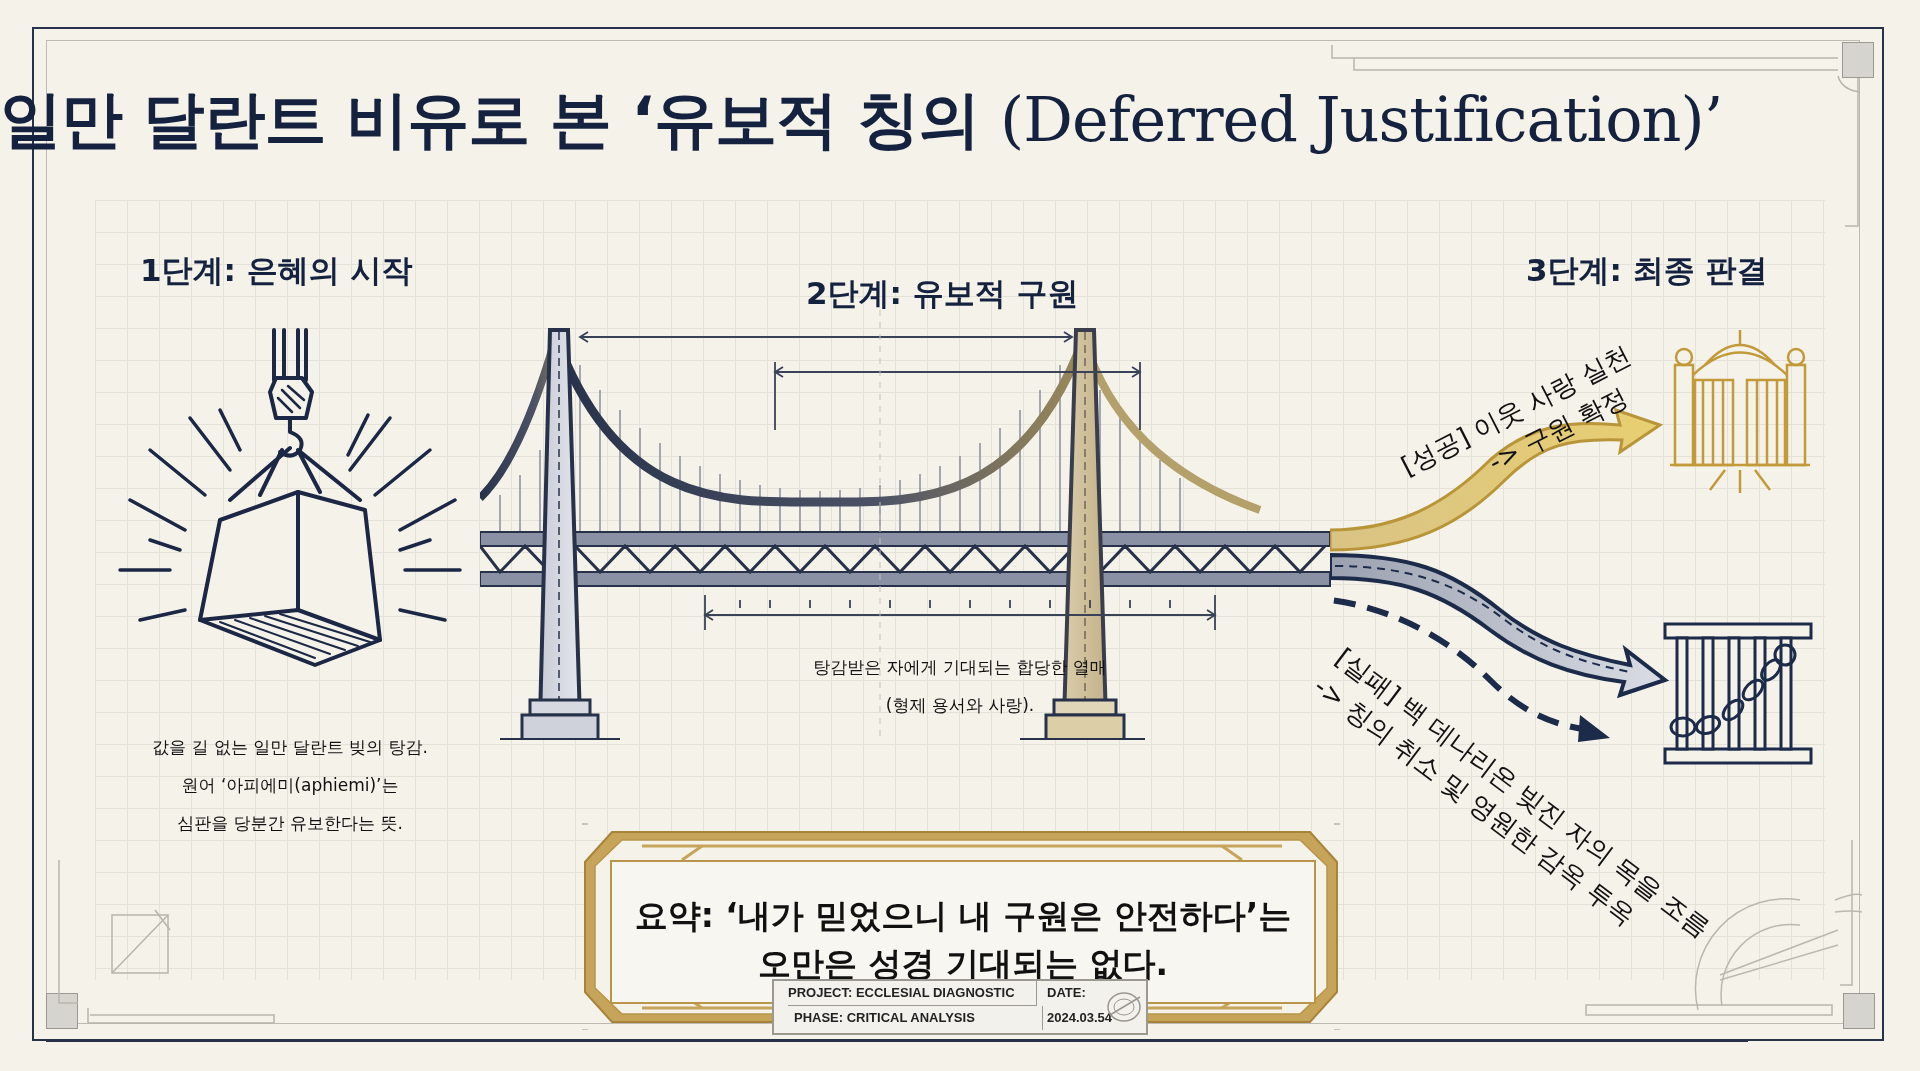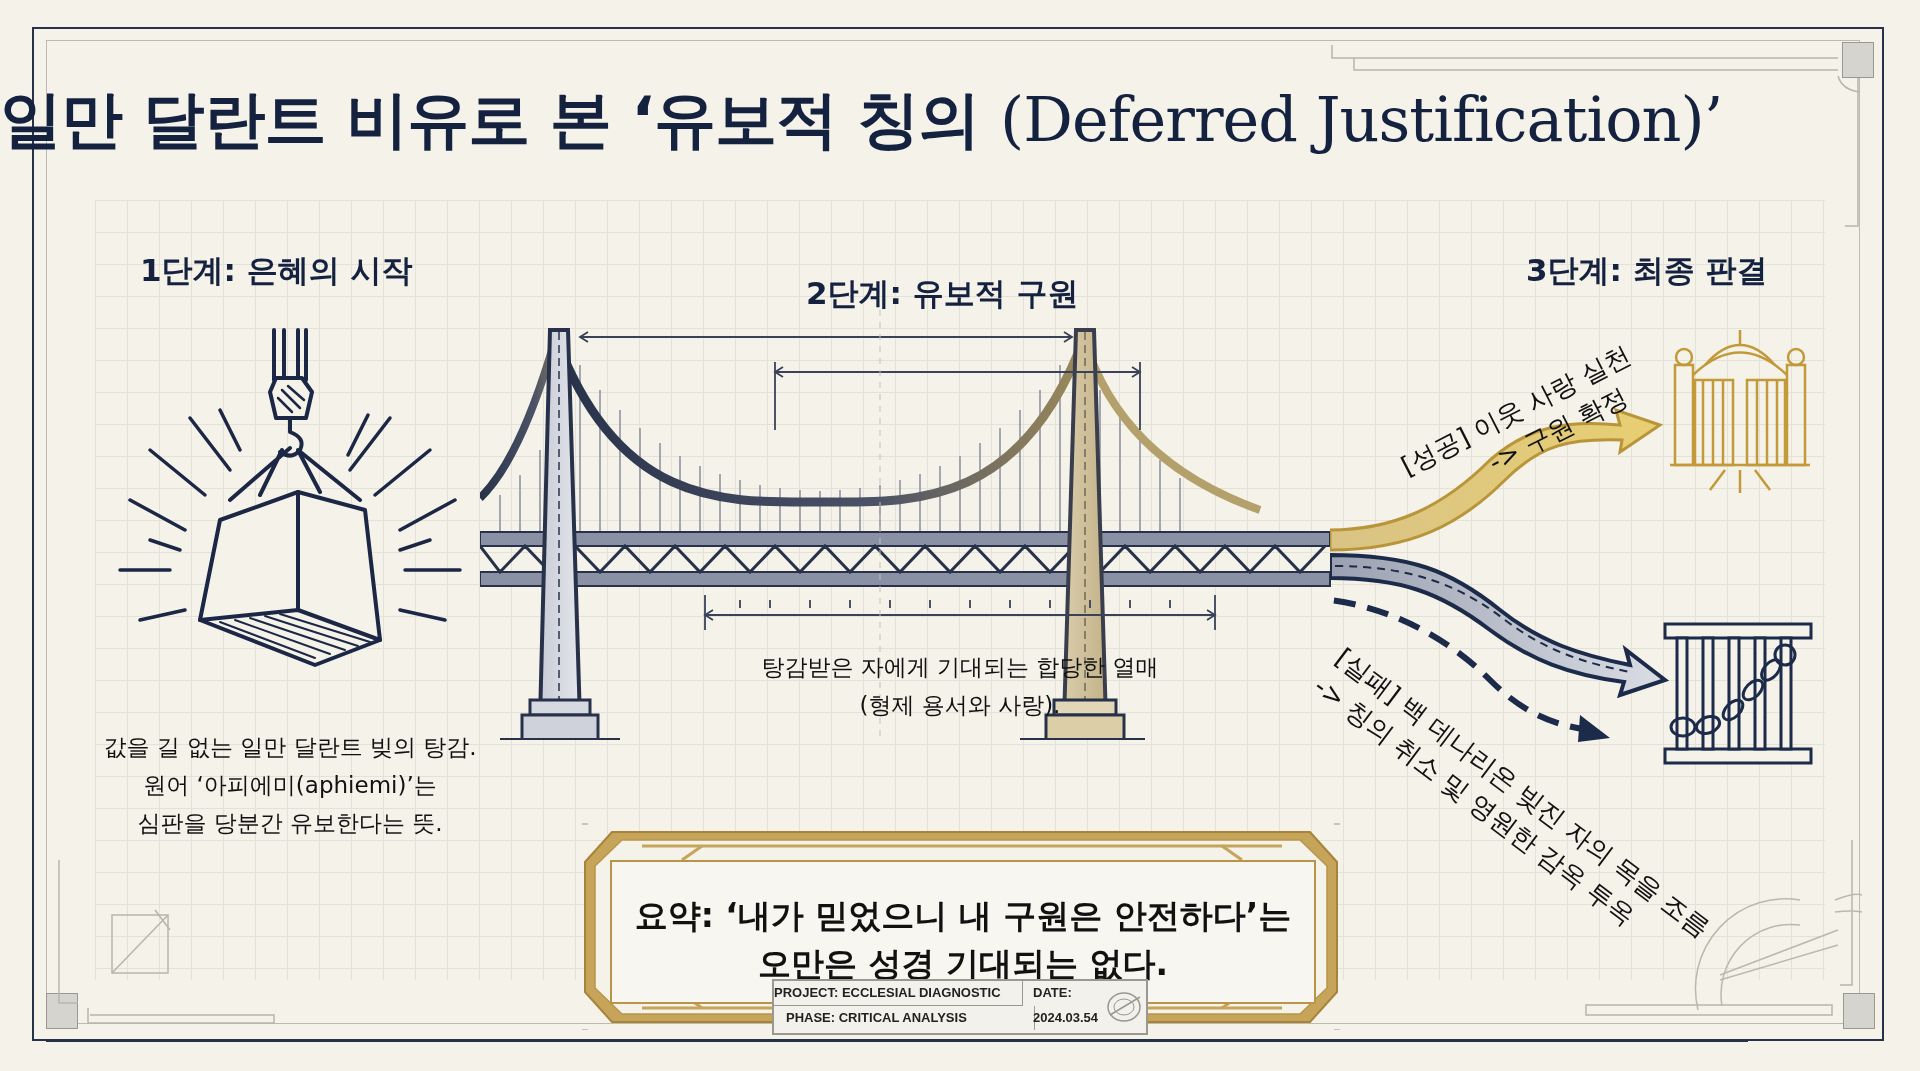--- a/index.html
+++ b/index.html
@@ -26,39 +26,39 @@
     background-size:32px 32px;
     opacity:0.9;
   }
   .corner-sq { position:absolute; width:30px; height:34px; background:#d6d4ce; border:1px solid #9a9892; }
   .title {
     position:absolute; left:0; top:78px; width:1920px; 
     font-size:62px; font-weight:bold; color:#14223f; letter-spacing:-1px;
   }
   .title .serif { font-family:"DejaVu Serif","Liberation Serif",serif; font-weight:normal; }
   .stage-title { position:absolute; font-size:31px; font-weight:bold; color:#14223f; }
-  .body-text { position:absolute; font-size:23px; color:#111; text-align:center; line-height:38px; }
+  .body-text { position:absolute; font-size:17px; color:#111; text-align:center; line-height:38px; }
   .rot-text { position:absolute; font-size:26px; color:#111; line-height:36px; white-space:nowrap; transform-origin:left top; }
   .summary-box {
     position:absolute; left:582px; top:822px; width:758px; height:208px;
   }
   .summary-inner {
     position:absolute; left:28px; top:38px; width:702px; height:140px;
     background:#f8f6f0; border:2px solid #b89548;
   }
   .summary-text {
     position:absolute; left:0; top:30px; width:100%; text-align:center;
     font-size:33px; font-weight:bold; color:#111; line-height:48px;
   }
   .titleblock {
     position:absolute; left:772px; top:979px; width:372px; height:52px;
     background:#f3f1ec; border:2px solid #9a9890; font-size:13px; font-weight:bold;
     color:#222; font-family:"Liberation Sans",sans-serif;
   }
-  .tb-cell { position:absolute; padding-left:0; line-height:24px; }
+  .tb-cell { position:absolute; padding-left:0; line-height:24px;margin-left:14px; }
 </style>
 </head>
 <body>
 
 <div class="frame-outer"></div>
 <div class="frame-inner"></div>
 <div class="grid"></div>
 
 <div class="corner-sq" style="left:1842px;top:42px;"></div>
 <div class="corner-sq" style="left:46px;top:993px;"></div>
@@ -349,21 +349,21 @@
   <div class="summary-inner">
     <div class="summary-text">
       <div>요약: ‘내가 믿었으니 내 구원은 안전하다’는</div>
       <div>오만은 성경 기대되는 없다.</div>
     </div>
   </div>
 </div>
 
 <div class="titleblock">
   <div class="tb-cell" style="left:0;top:0;width:248px;border-bottom:1px solid #9a9890;border-right:1px solid #9a9890;">PROJECT: ECCLESIAL DIAGNOSTIC</div>
-  <div class="tb-cell" style="left:12px;top:25px;width:248px;border-right:1px solid #9a9890;">PHASE: CRITICAL ANALYSIS</div>
+  <div class="tb-cell" style="left:6px;top:25px;width:248px;border-right:1px solid #9a9890;">PHASE: CRITICAL ANALYSIS</div>
   <div class="tb-cell" style="left:259px;top:0;width:100px;">DATE:</div>
   <div class="tb-cell" style="left:259px;top:25px;width:100px;">2024.03.54</div>
   <svg style="position:absolute;left:330px;top:6px;" width="40" height="40">
     <ellipse cx="20" cy="20" rx="16" ry="14" fill="none" stroke="#9a9890" stroke-width="1.5"></ellipse>
     <ellipse cx="20" cy="20" rx="10" ry="8" fill="none" stroke="#9a9890" stroke-width="1"></ellipse>
     <line x1="6" y1="28" x2="36" y2="10" stroke="#9a9890" stroke-width="1.5"></line>
   </svg>
 </div>
 
 </body></html>

